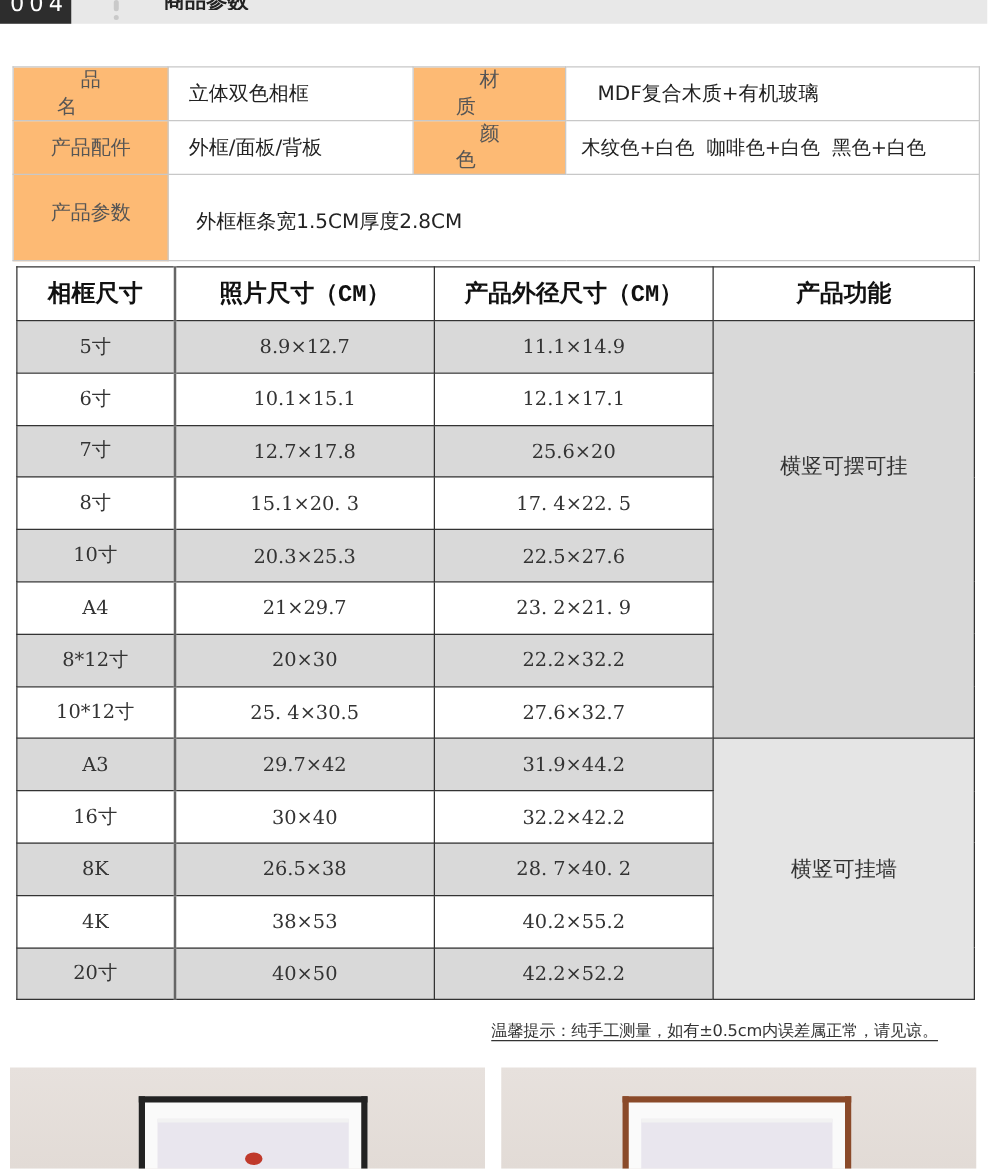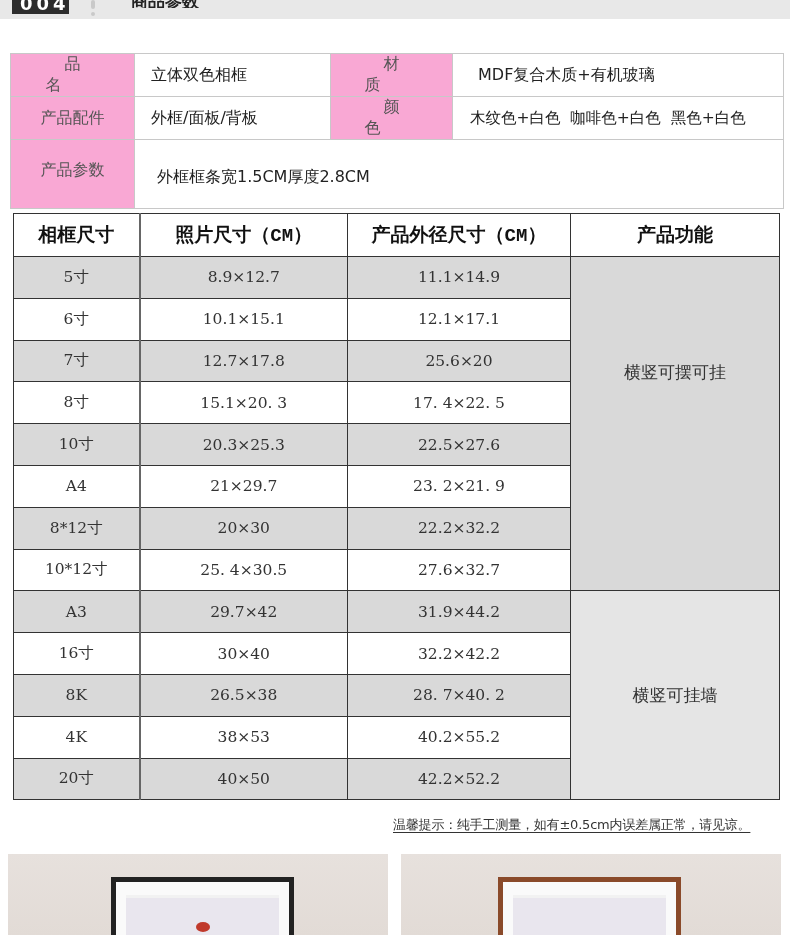--- a/index.html
+++ b/index.html
@@ -1,29 +1,29 @@
 <!DOCTYPE html>
 <html><head>
 <meta charset="utf-8">
 <style>
   * { box-sizing: border-box; margin: 0; padding: 0; }
   html, body { width: 790px; height: 935px; background: #ffffff; overflow: hidden; }
   body { position: relative; font-family: "DejaVu Sans", "Liberation Sans", sans-serif; color: #222; }
 
   
   .topbar { position: absolute; left: 0; top: 0; width: 790px; height: 19px; background: #e8e8e8; }
-  .topbar .badge { position: absolute; left: 12px; top: 0; width: 57px; height: 14px; background: #2d2d2d; color: #fff; font-weight: bold; font-size: 18px; line-height: 8px; letter-spacing: 4px; padding-left: 8px; overflow: hidden; }
+  .topbar .badge { position: absolute; left: 0; top: 0; width: 57px; height: 19px; background: #2d2d2d; color: #fff; font-weight: normal; font-size: 18px; line-height: 8px; letter-spacing: 4px; padding-left: 8px; overflow: hidden; }
   .topbar .sep { position: absolute; left: 91px; top: 0; width: 5px; height: 19px; }
   .topbar .sep i { display: block; width: 4px; background: #c9c9c9; margin-bottom: 3px; border-radius: 2px; }
   .topbar .title { position: absolute; left: 131px; top: -7px; font-size: 17px; font-weight: bold; color: #222; line-height: 17px; overflow: hidden; height: 15px; }
 
   
   .info { position: absolute; left: 10px; top: 53px; width: 773px; border-collapse: collapse; table-layout: fixed; }
   .info td { border: 1px solid #c8c8c8; font-size: 16px; height: 39px; vertical-align: middle; }
-  .info td.lab { background: #f9a8d4; color: #555; text-align: center; font-family: "DejaVu Serif", "Liberation Serif", serif; font-size: 16px; }
+  .info td.lab { background: #fdba74; color: #555; text-align: center; font-family: "DejaVu Serif", "Liberation Serif", serif; font-size: 16px; }
   .info td.val { background: #fff; color: #222; padding-left: 16px; }
   .info tr.tall td { height: 69px; }
   .info tr.tall td.lab { vertical-align: top; padding-top: 20px; }
   .info tr.tall td.val { padding-left: 22px; padding-top: 6px; margin-left: 31px; }
   .spaced { letter-spacing: 38px; padding-left: 38px; }
 
   
   .sizes { position: absolute; left: 13px; top: 213px; width: 766px; border-collapse: collapse; table-layout: fixed; }
   .sizes th, .sizes td { border: 1px solid #333; text-align: center; vertical-align: middle; }
   .sizes th { height: 43px; font-family: Liberation Mono, monospace; font-size: 19px; font-weight: bold; color: #111; background: #fff; }
@@ -70,21 +70,21 @@
       <tr>
     <td class="lab"><span class="spaced">品名</span></td>
     <td class="val">立体双色相框</td>
     <td class="lab"><span class="spaced">材质</span></td>
     <td class="val" style="padding-left:25px">MDF复合木质+有机玻璃</td>
   </tr>
   <tr>
     <td class="lab">产品配件</td>
     <td class="val">外框/面板/背板</td>
     <td class="lab"><span class="spaced">颜色</span></td>
-    <td class="val" style="padding-left:17px;white-space:pre;font-size:15.5px">木纹色+白色  咖啡色+白色  黑色+白色</td>
+    <td class="val" style="padding-left:12px;white-space:pre;font-size:15.5px">木纹色+白色  咖啡色+白色  黑色+白色</td>
   </tr>
   <tr class="tall">
     <td class="lab">产品参数</td>
     <td class="val" colspan="3">外框框条宽1.5CM厚度2.8CM</td>
   </tr>
 </tbody>
   </table>
 
 <table class="sizes">
   <colgroup>

